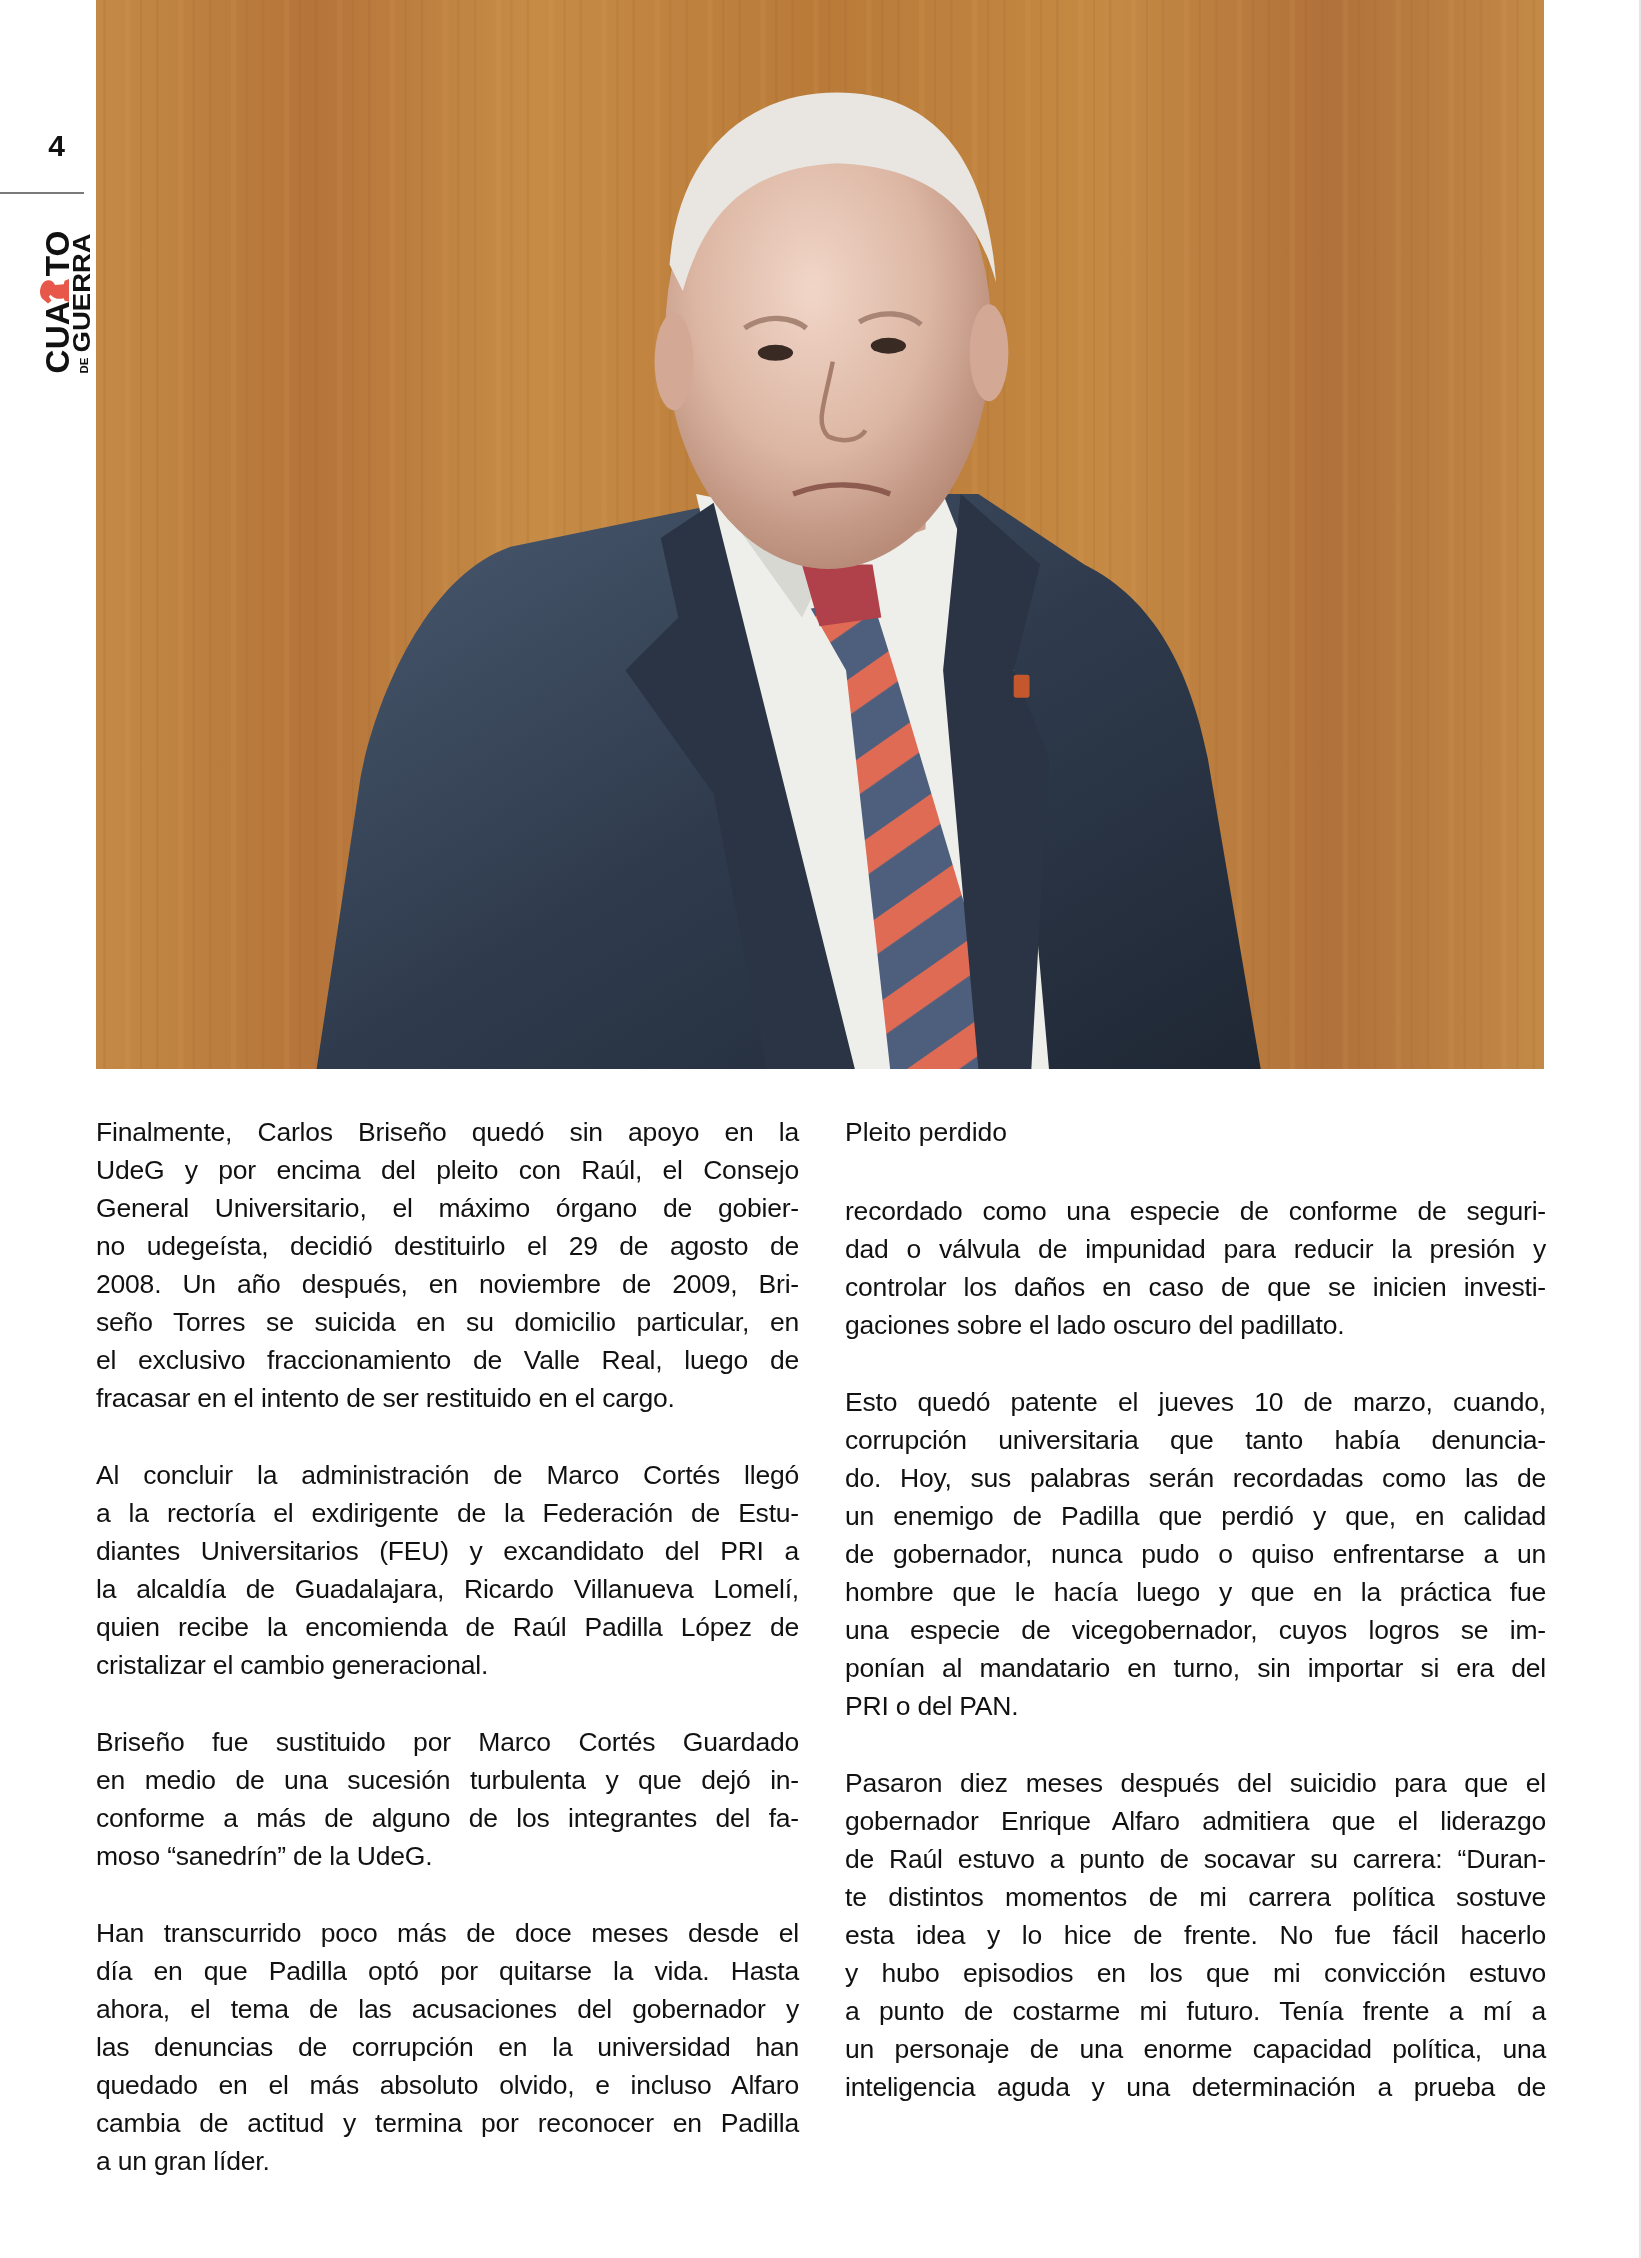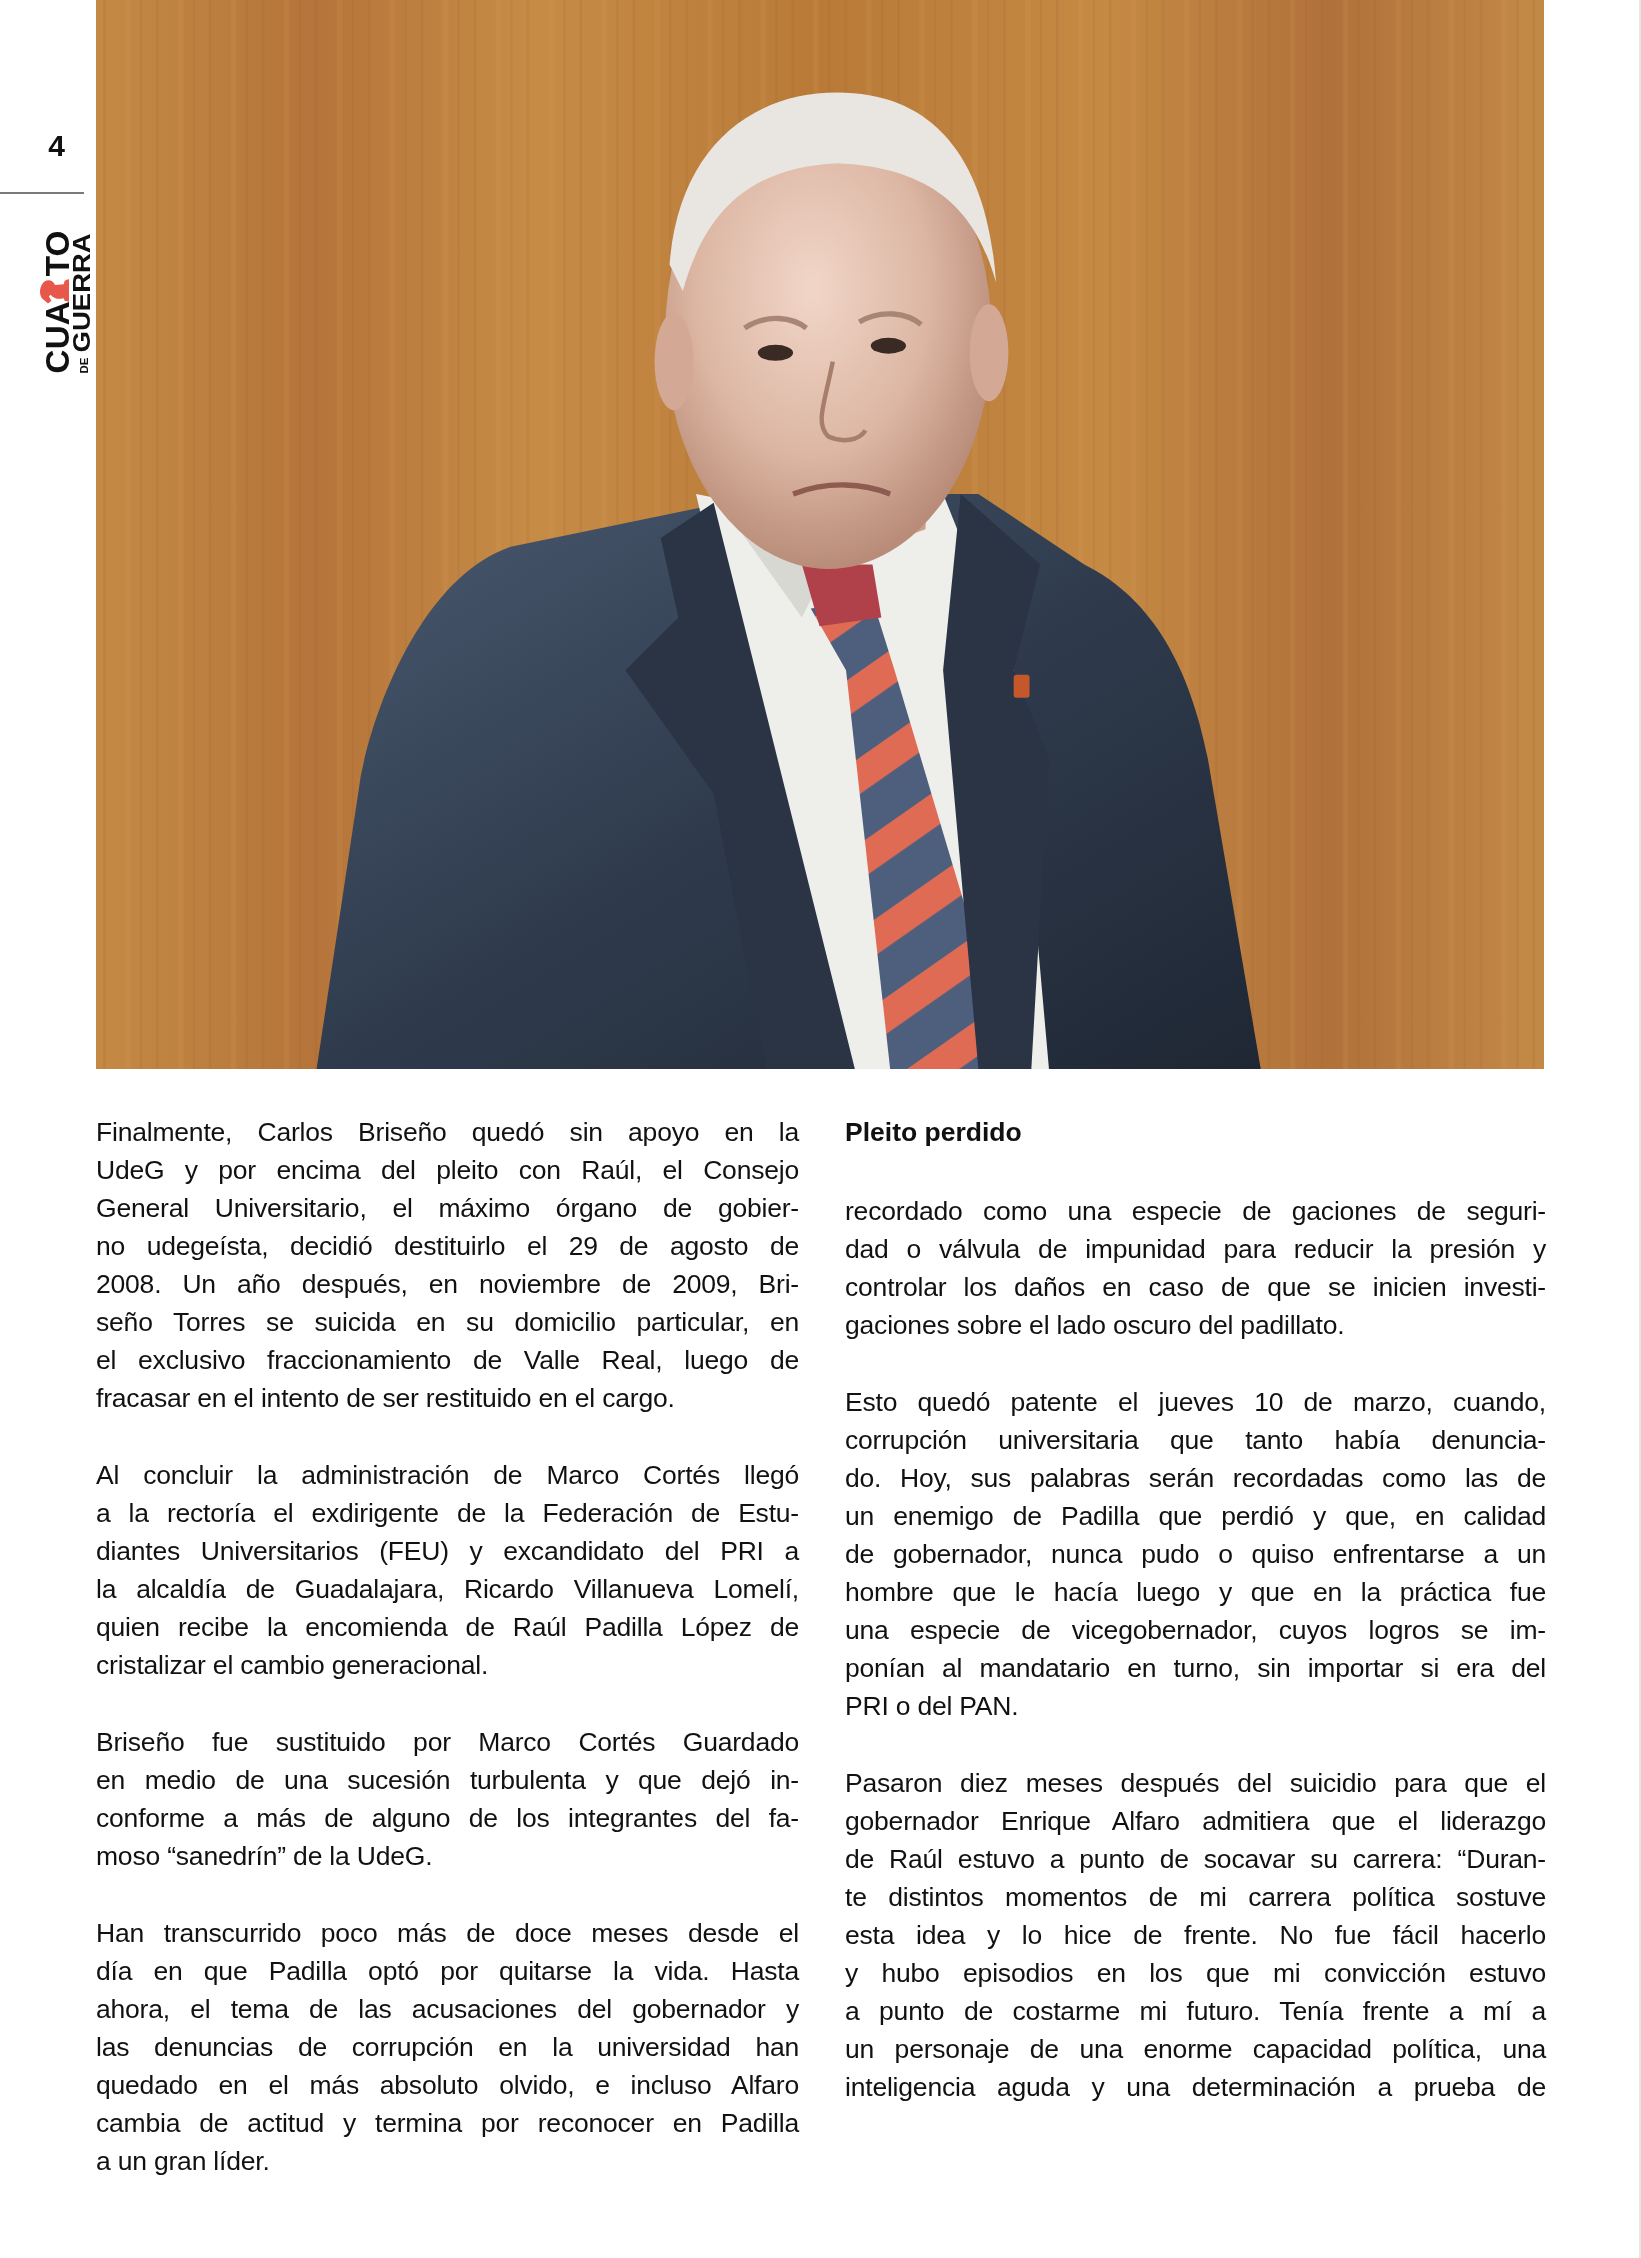--- a/index.html
+++ b/index.html
@@ -18,21 +18,21 @@
   .photo { position: absolute; left: 96px; top: 0; width: 1448px; height: 1069px; overflow: hidden; }
   .photo svg { display: block; width: 100%; height: 100%; }
 
   .col { position: absolute; top: 1113px; }
   .col-left { left: 96px; width: 703px; }
   .col-right { left: 845px; width: 701px; }
   .para { margin: 0 0 39px 0; }
   .line { display: block; height: 38px; line-height: 38px; font-size: 26.5px;
           white-space: nowrap; text-align: justify; text-align-last: justify; letter-spacing: -0.2px; }
   .line.last { text-align-last: left; }
-  .heading { display: block; height: 38px; line-height: 38px; font-size: 26.5px; font-weight: bold;
+  .heading { display: block; height: 38px; line-height: 38px; font-size: 26.5px; font-weight: normal;
              margin-bottom: 41px; }
 </style>
 </head>
 <body>
 
 <div class="page-edge"></div>
 
 <div class="page-number">4</div>
 <div class="rule"></div>
 
@@ -154,21 +154,21 @@
       <span class="line">quedado en el más absoluto olvido, e incluso Alfaro</span>
       <span class="line">cambia de actitud y termina por reconocer en Padilla</span>
       <span class="line last">a un gran líder.</span>
     </p>
   </div>
 
 <div class="col col-right">
   <div class="heading">Pleito perdido</div>
   <div id="col-right-paras">
       <p class="para">
-        <span class="line">recordado como una especie de gaciones de seguri-</span>
+        <span class="line">recordado como una especie de conforme de seguri-</span>
         <span class="line">dad o válvula de impunidad para reducir la presión y</span>
         <span class="line">controlar los daños en caso de que se inicien investi-</span>
         <span class="line last">gaciones sobre el lado oscuro del padillato.</span>
       </p>
       <p class="para">
         <span class="line">Esto quedó patente el jueves 10 de marzo, cuando,</span>
         <span class="line">corrupción universitaria que tanto había denuncia-</span>
         <span class="line">do. Hoy, sus palabras serán recordadas como las de</span>
         <span class="line">un enemigo de Padilla que perdió y que, en calidad</span>
         <span class="line">de gobernador, nunca pudo o quiso enfrentarse a un</span>

